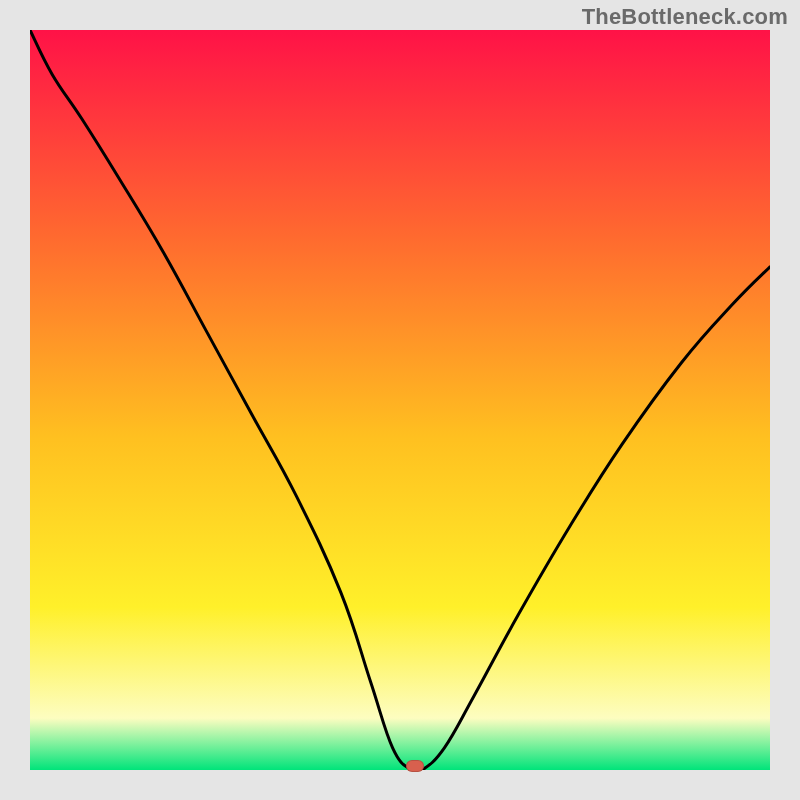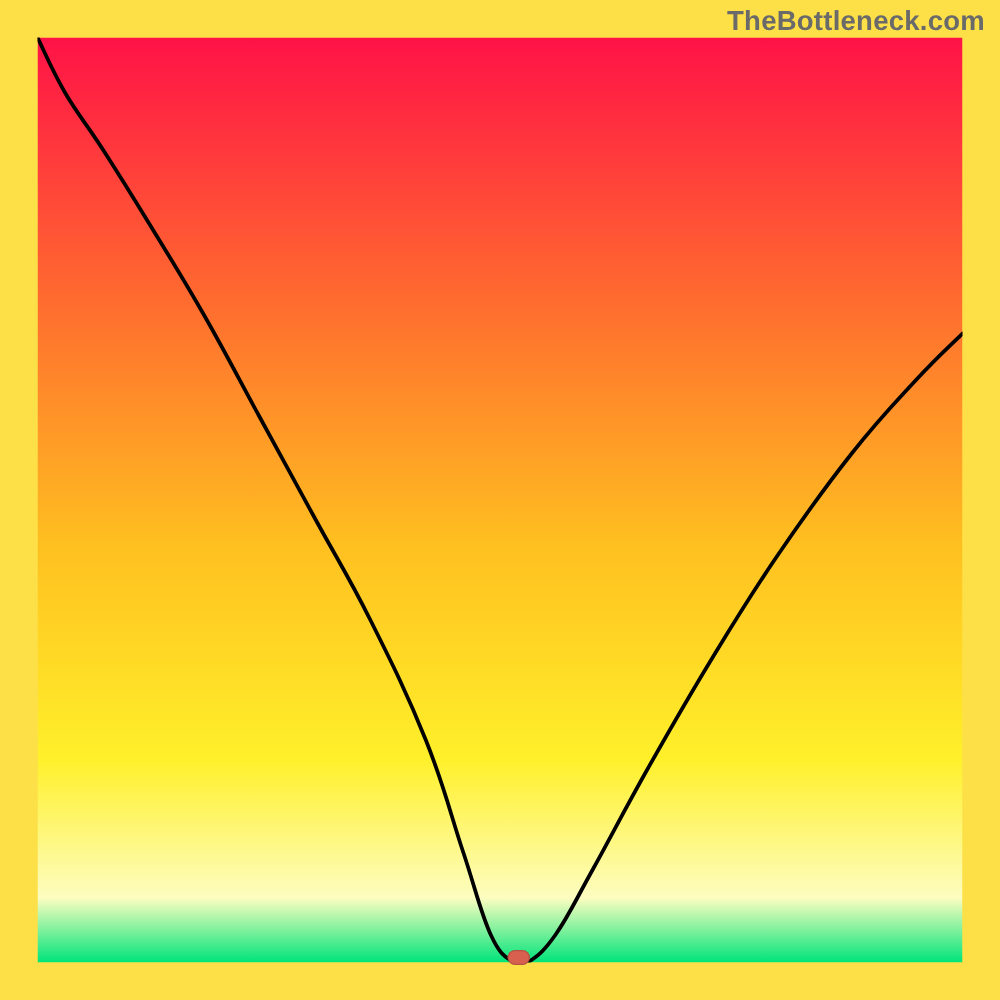--- a/index.html
+++ b/index.html
@@ -8,21 +8,21 @@
     width: 800px;
     height: 800px;
     background: #000;
     font-family: Arial, Helvetica, sans-serif;
     overflow: hidden;
   }
   .frame {
     position: relative;
     width: 800px;
     height: 800px;
-    background: #fde047;
+    background: #e5e5e5;
   }
   .attribution {
     position: absolute;
     top: 4px;
     right: 12px;
     color: #6a6a6a;
     font-size: 22px;
     font-weight: 600;
     letter-spacing: 0.2px;
   }

